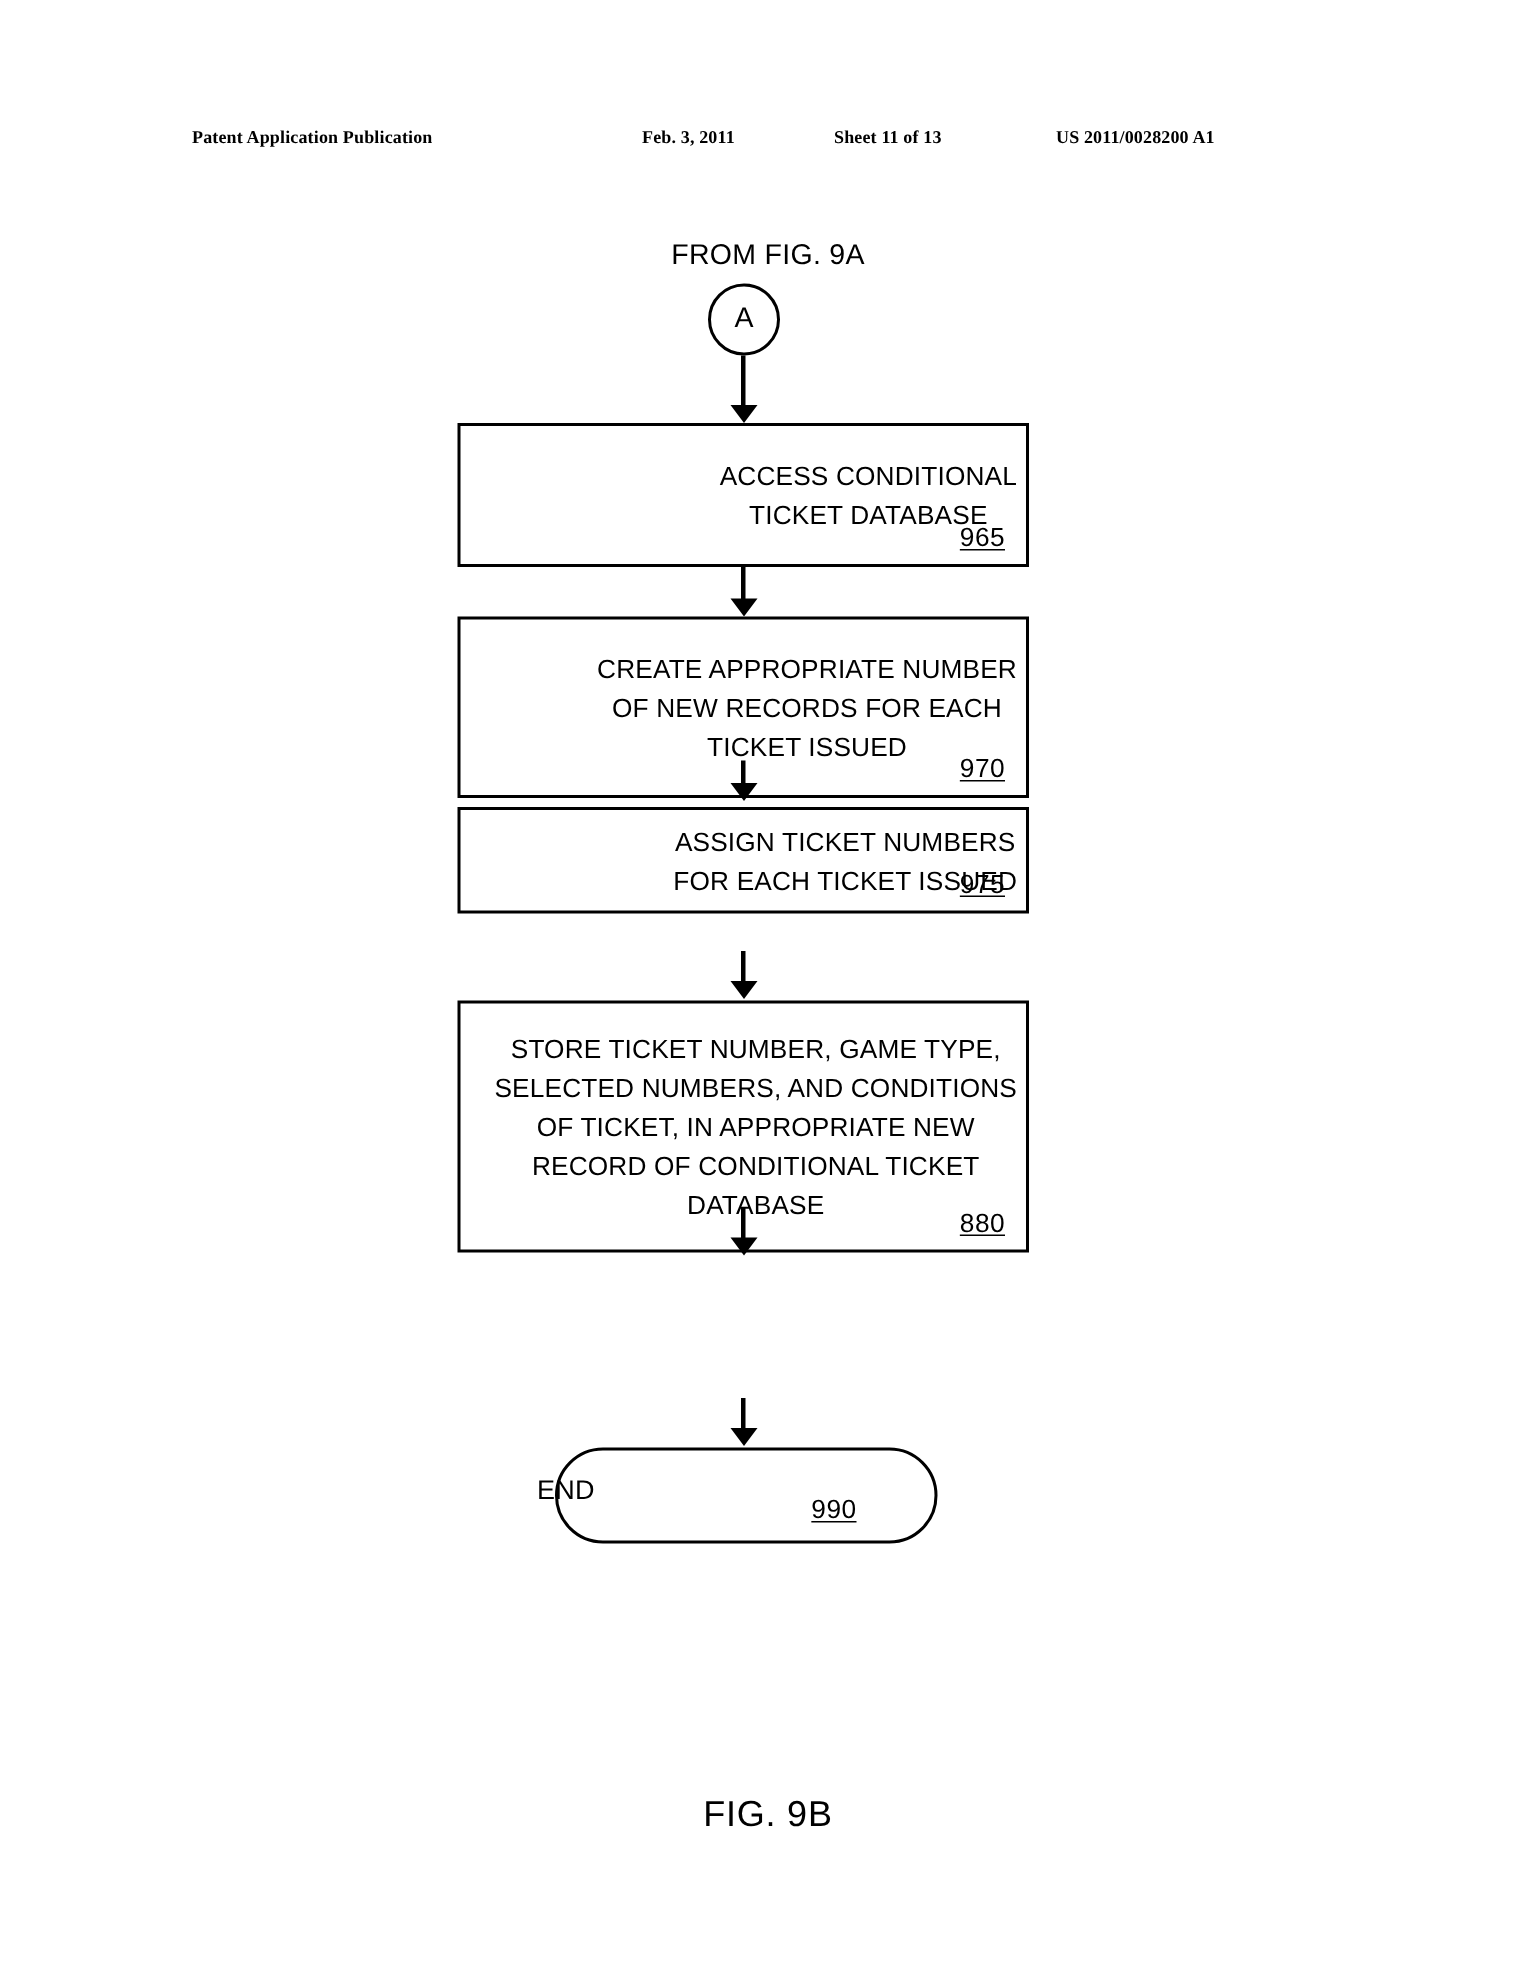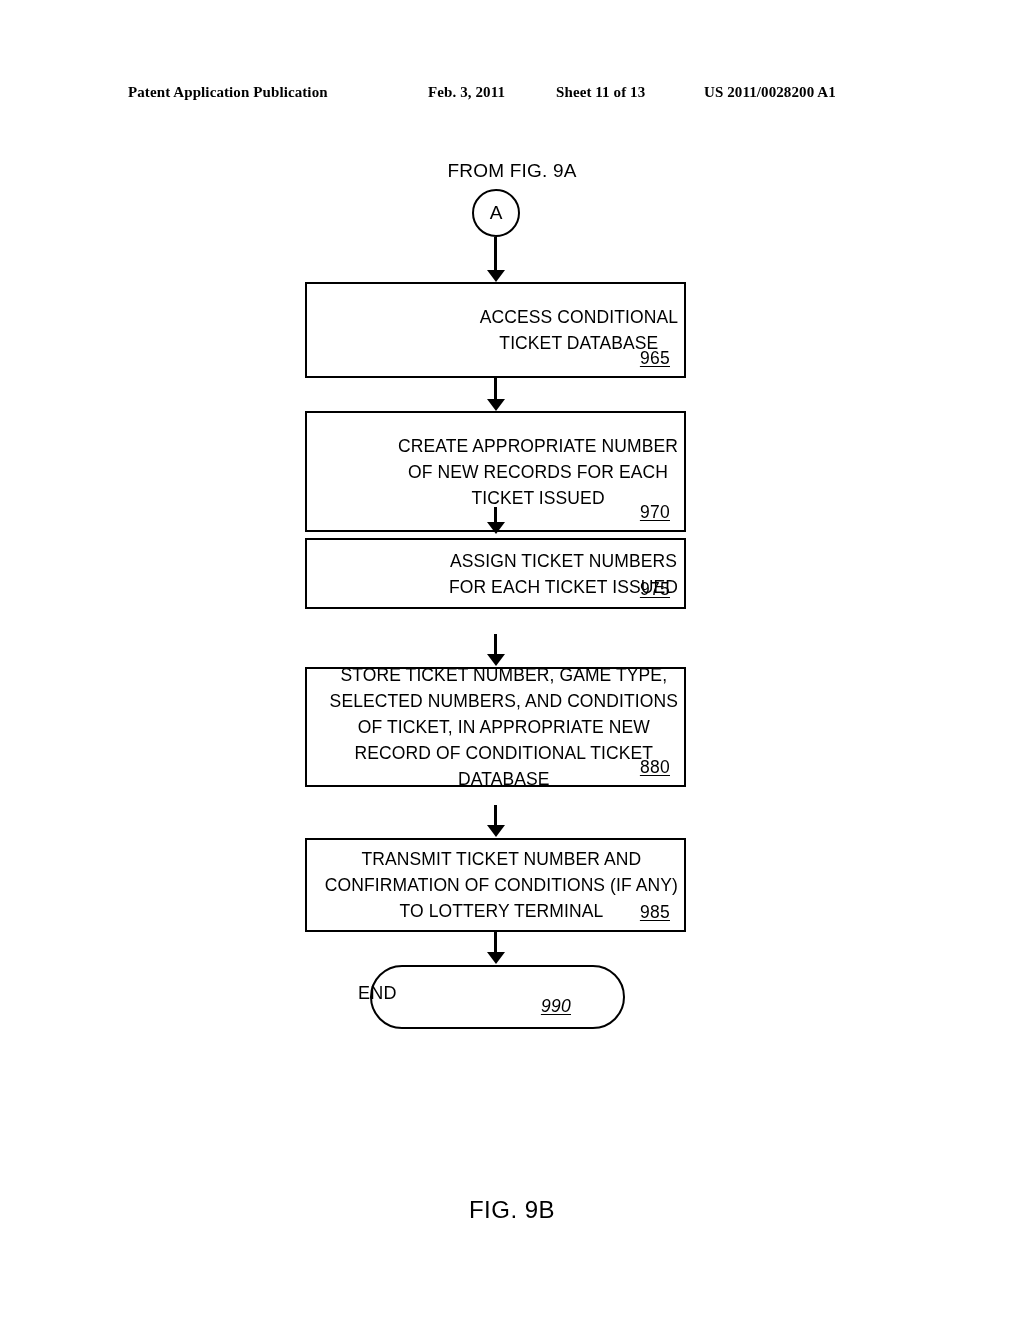--- a/index.html
+++ b/index.html
@@ -21,21 +21,21 @@
   #page-header {
     position: absolute;
     left: 0;
     top: 84px;
     width: 1024px;
     height: 30px;
     display: flex;
     align-items: baseline;
     font-family: "Liberation Serif", serif;
     font-weight: bold;
-    font-size: 15px;
+    font-size: 12px;
     letter-spacing: 0.1px;
     white-space: nowrap;
   }
   #page-header .hdr-pub   { position: absolute; left: 128px; }
   #page-header .hdr-date  { position: absolute; left: 428px; }
   #page-header .hdr-sheet { position: absolute; left: 556px; }
   #page-header .hdr-num   { position: absolute; left: 704px; }
 
   
   #flowchart {
@@ -136,21 +136,20 @@
     left: -14px;
   }
   .term-ref {
     position: absolute;
     right: 52px;
     bottom: 10px;
     font-size: 17.5px;
     text-decoration: underline;
     text-underline-offset: 2px;
     letter-spacing: 0.3px;
-    font-style: italic;
   }
 
   
   .arrow {
     position: absolute;
     left: 494px;
     width: 3px;
     background: #000;
   }
   .arrow::after {
@@ -220,41 +219,33 @@
   <div class="proc-box" style="top:538px;height:71px;">
     <div class="proc-inner">
       <div class="proc-text">ASSIGN TICKET NUMBERS
 FOR EACH TICKET ISSUED</div>
       <div class="ref-num">975</div>
     </div>
   </div>
 
   <div class="arrow" style="top:634px;height:21px;"></div>
 
-  <div class="proc-box" style="top:667px;height:120px;">
+  <div class="proc-box" style="top:667px;height:168px;">
     <div class="proc-inner">
       <div class="proc-text">STORE TICKET NUMBER, GAME TYPE,
 SELECTED NUMBERS, AND CONDITIONS
 OF TICKET, IN APPROPRIATE NEW
 RECORD OF CONDITIONAL TICKET
 DATABASE</div>
       <div class="ref-num">880</div>
     </div>
   </div>
 
   <div class="arrow" style="top:805px;height:21px;"></div>
 
-  <div class="proc-box" style="top:838px;height:94px;">
-    <div class="proc-inner">
-      <div class="proc-text">TRANSMIT TICKET NUMBER AND
-CONFIRMATION OF CONDITIONS (IF ANY)
-TO LOTTERY TERMINAL</div>
-      <div class="ref-num">985</div>
-    </div>
-  </div>
 
   <div class="arrow" style="top:932px;height:21px;"></div>
 
   <div class="term-box">
     <div class="term-inner">
       <span class="term-text">END</span>
       <span class="term-ref">990</span>
     </div>
   </div>
 

